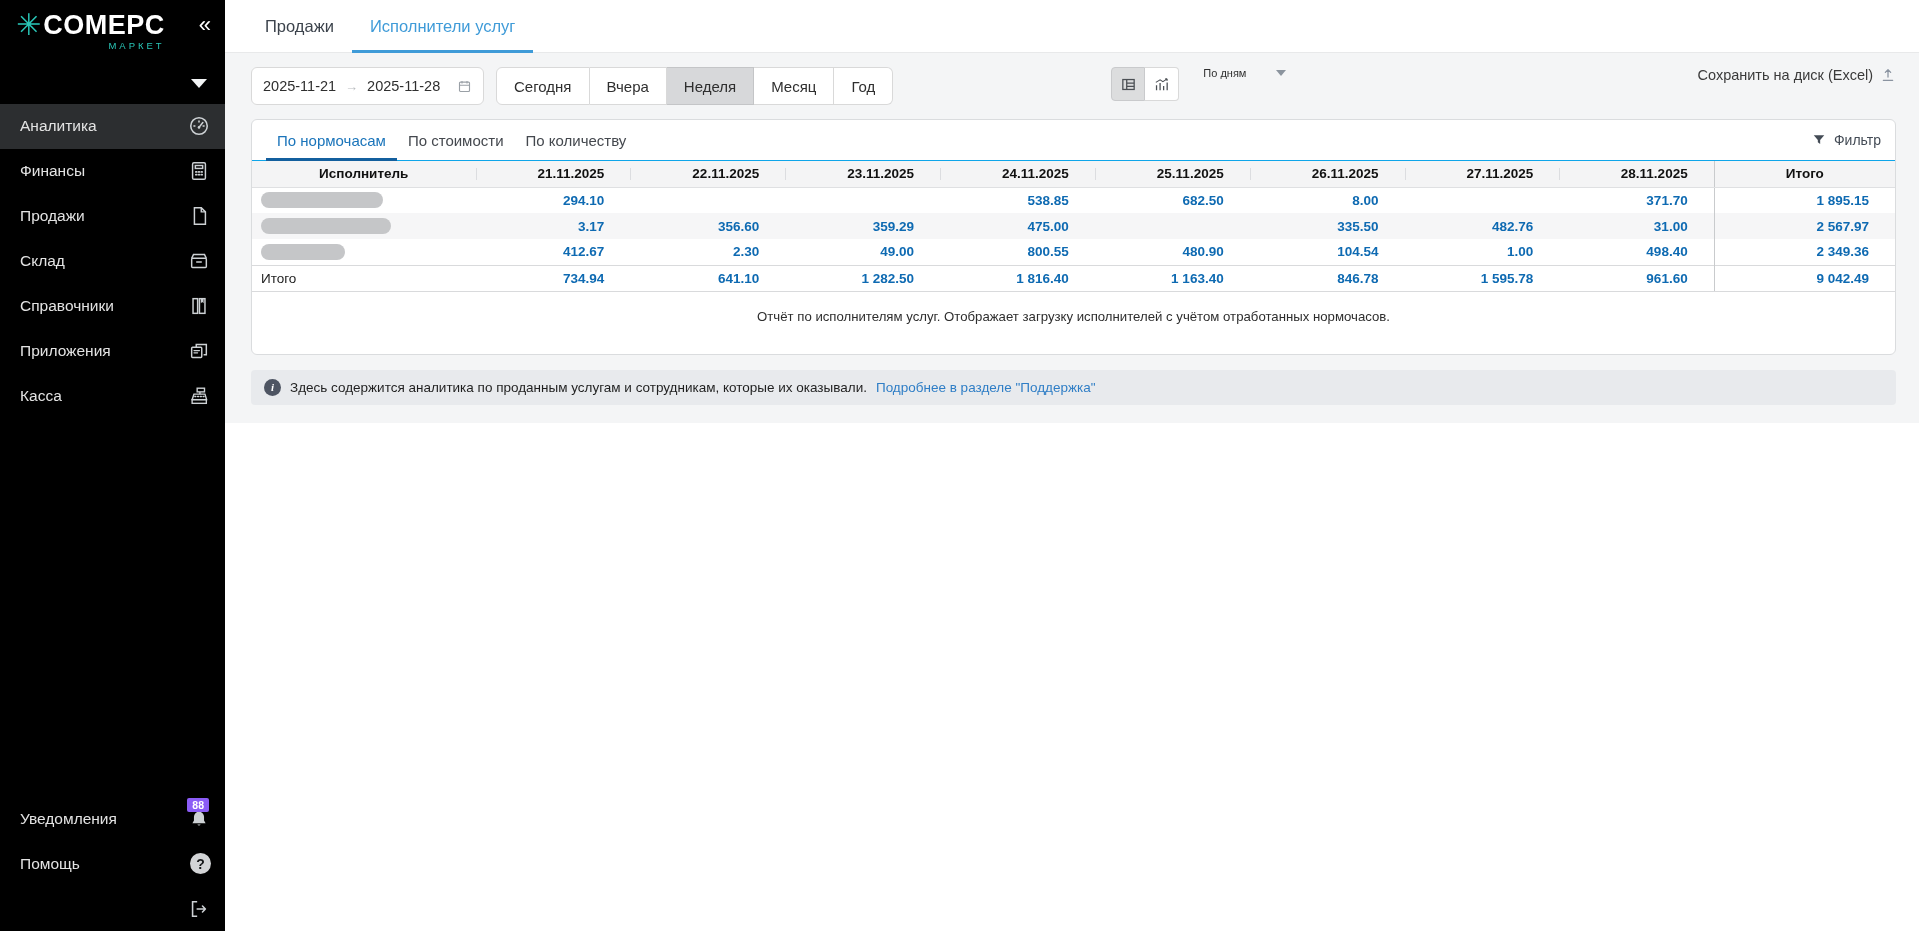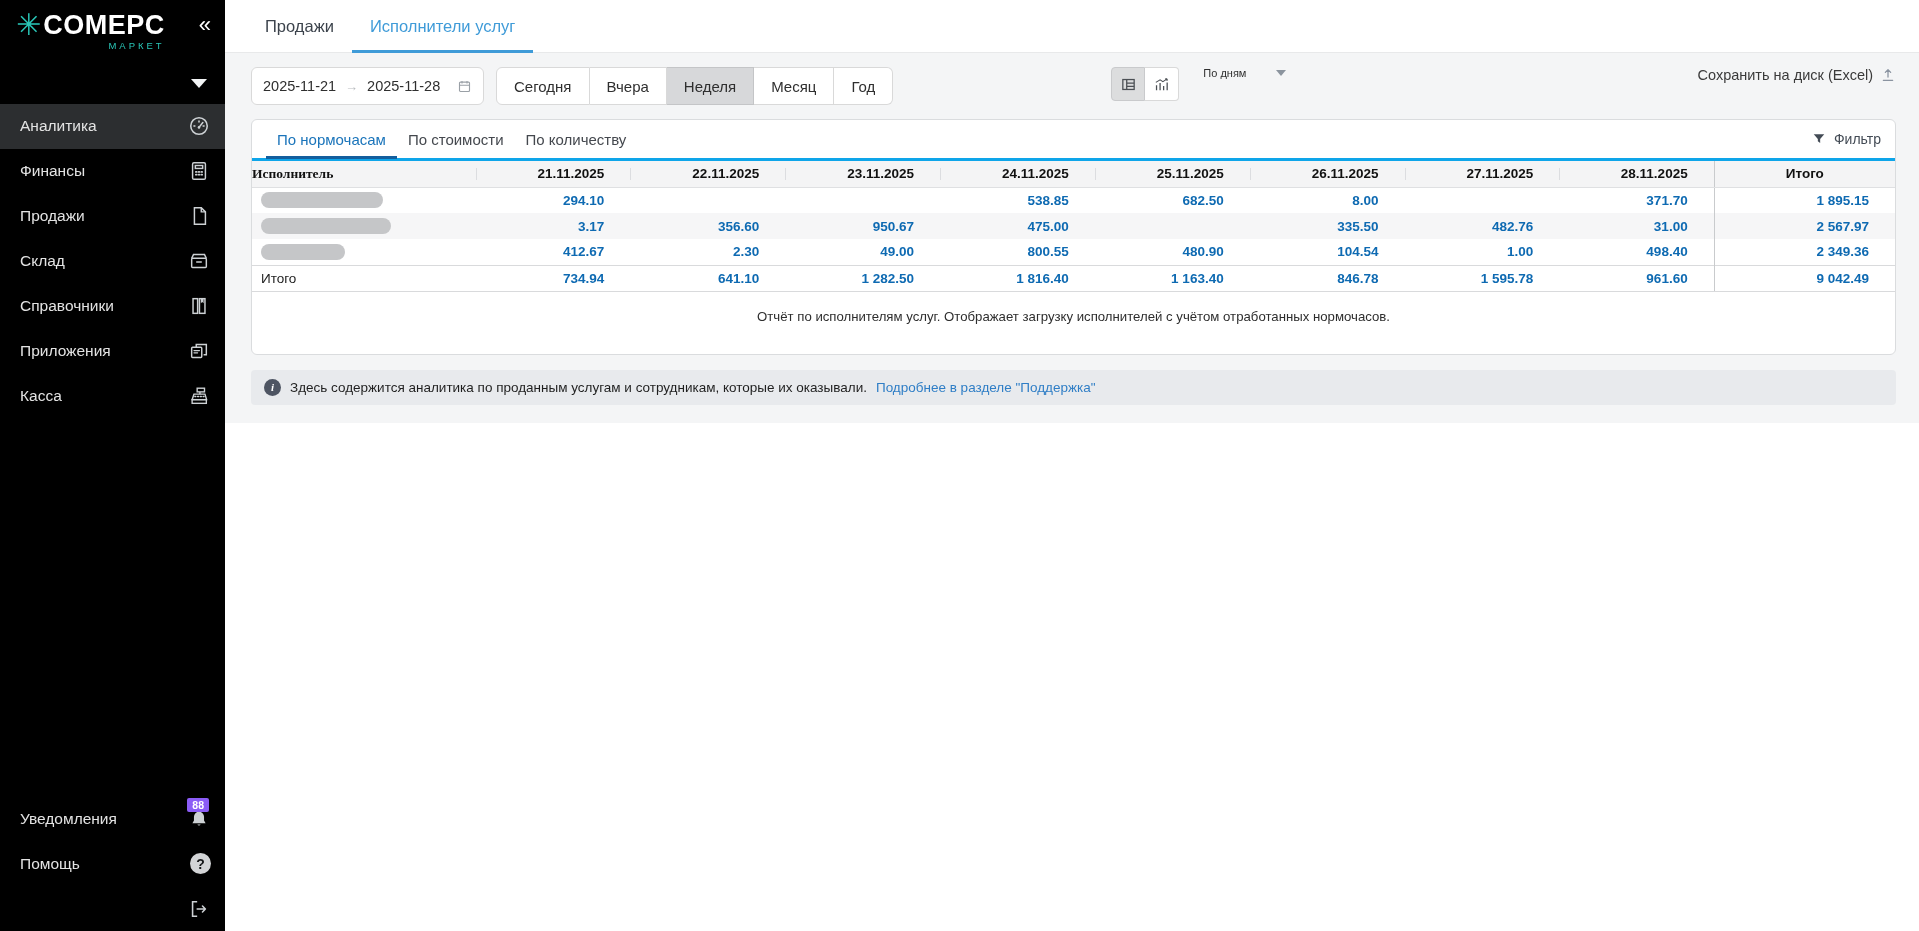--- a/index.html
+++ b/index.html
@@ -51,30 +51,30 @@
   .vt-btn:first-child { border-radius: 4px 0 0 4px; }
   .vt-btn:last-child { border-radius: 0 4px 4px 0; border-left-width: 0; }
   .vt-btn.active { background: #dcddde; border-color: #c9cacc; }
   .group-select { display: flex; align-items: center; gap: 30px; margin-left: 24px; font-size: 11px; color: #2f2f2f; cursor: pointer; }
   .caret-down { width: 0; height: 0; border-left: 5px solid transparent; border-right: 5px solid transparent; border-top: 6px solid #8b949e; }
   .export-link { margin-left: auto; display: flex; align-items: center; gap: 7px; font-size: 14.5px; color: #3a3a3a; cursor: pointer; }
   .export-link svg { color: #8a93a0; }
 
   
   .card { background: #fff; border: 1px solid #dadcde; border-radius: 6px; }
-  .card-tabs { height: 41px; display: flex; align-items: stretch; padding: 0 14px; border-bottom: 3px solid #0ea5e9; }
+  .card-tabs { height: 41px; display: flex; align-items: stretch; padding: 0 14px; border-bottom: 1px solid #0ea5e9; }
   .card-tab { display: flex; align-items: center; padding: 0 11px; font-size: 15px; color: #44484e; cursor: pointer; position: relative; }
   .card-tab.active { color: #1a74ba; }
   .card-tab.active::after { content: ""; position: absolute; left: 0; right: 0; bottom: -1px; height: 3px; background: #135f9e; }
   .filter-btn { margin-left: auto; display: flex; align-items: center; gap: 8px; font-size: 14px; color: #434b55; cursor: pointer; }
 
   table.report { width: 100%; border-collapse: collapse; table-layout: fixed; }
   .report th, .report td { font-size: 13.5px; height: 26px; padding: 0; vertical-align: middle; }
   .report thead th { background: #f4f4f5; color: #111; font-weight: 700; border-bottom: 1px solid #dfe0e2; position: relative; }
-  .report thead th.col-performer { text-align: left; font-family: Liberation Serif, serif; }
+  .report thead th.col-performer { text-align: center; }
   .report thead th.col-date { text-align: right; padding-right: 26px; }
   .report thead th.col-date::before { content: ""; position: absolute; left: 0; top: 7px; bottom: 7px; width: 1px; background: #dcdde0; }
   .report thead th.col-total { text-align: center; }
   .report .col-total { border-left: 1px solid #c9cbcd; }
   .report tbody tr:nth-child(even) { background: #f6f6f7; }
   .report td.num { text-align: right; padding-right: 26px; color: #0e6ab2; font-weight: 700; }
   .report td.name-cell { padding-left: 9px; }
   .pill { height: 16px; border-radius: 8px; background: #c5c6c8; }
   .report tfoot td { border-top: 1px solid #d9dadc; border-bottom: 1px solid #d9dadc; background: #fff; }
   .report tfoot .label { padding-left: 9px; color: #222; font-weight: 400; }
@@ -337,21 +337,21 @@
               <td class="num"></td>
               <td class="num">371.70</td>
               <td class="num col-total">1&nbsp;895.15</td>
             </tr>
             <tr>
               <td class="name-cell">
                   <div class="pill" style="width:130px"></div>
                 </td>
               <td class="num">3.17</td>
               <td class="num">356.60</td>
-              <td class="num">950.67</td>
+              <td class="num">359.29</td>
               <td class="num">475.00</td>
               <td class="num"></td>
               <td class="num">335.50</td>
               <td class="num">482.76</td>
               <td class="num">31.00</td>
               <td class="num col-total">2&nbsp;567.97</td>
             </tr>
             <tr>
               <td class="name-cell">
                   <div class="pill" style="width:84px"></div>

